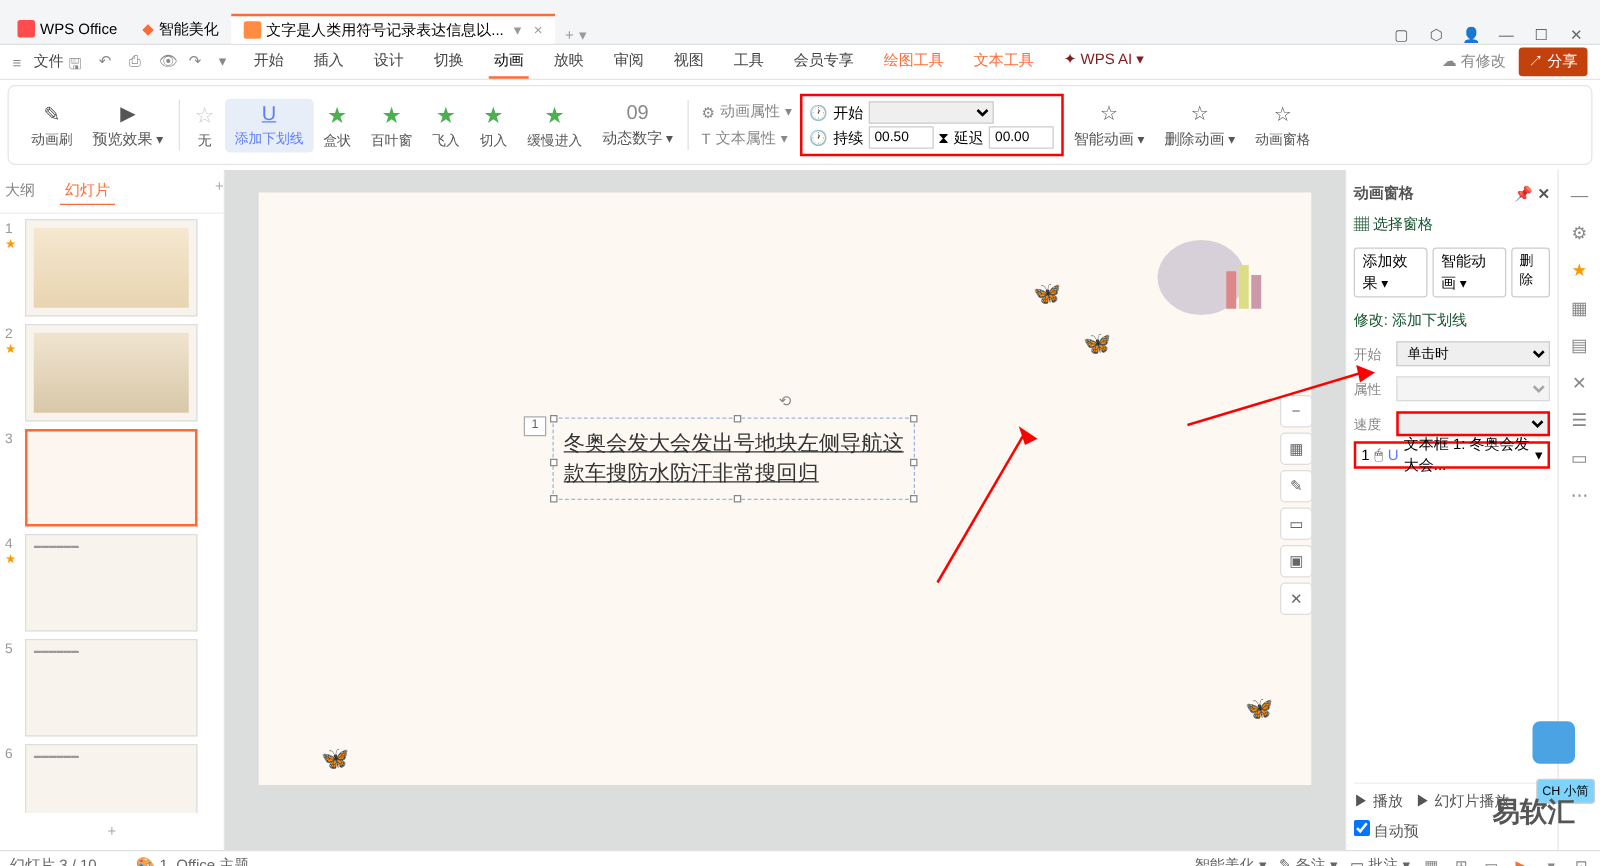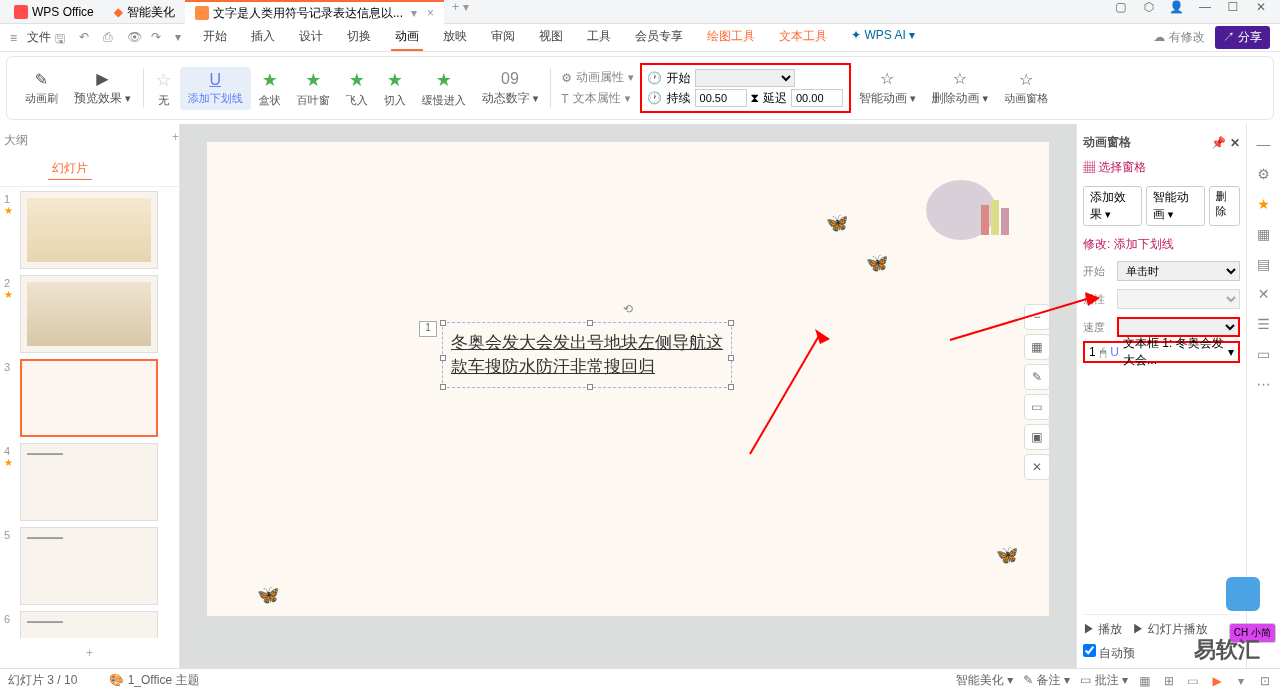--- a/index.html
+++ b/index.html
@@ -1,91 +1,91 @@
 <!DOCTYPE html>
 <html><head>
 <meta charset="utf-8">
 <style>
 *{margin:0;padding:0;box-sizing:border-box;font-family:"Microsoft YaHei",sans-serif;font-size:12px;}
 body{background:#fff;width:1280px;height:693px;overflow:hidden;position:relative;}
-.titlebar{height:24px;background:#f4f5f6;display:flex;align-items:flex-start;padding:0 4px;border-bottom:1px solid #e0e0e0;}
+.titlebar{height:36px;background:#f4f5f6;display:flex;align-items:flex-end;padding:0 4px;border-bottom:1px solid #e0e0e0;}
 .tab{display:flex;align-items:center;padding:0 10px;height:24px;gap:4px;cursor:pointer;}
 .tab.active{background:#fff;border-top:2px solid #ff6b35;}
 .tab-add{padding:0 8px;color:#999;}
 .win-controls{margin-left:auto;display:flex;gap:14px;padding-right:8px;}
 .win-controls span{width:14px;height:14px;display:flex;align-items:center;justify-content:center;color:#666;cursor:pointer;}
 .menubar{height:28px;display:flex;align-items:center;padding:0 10px;border-bottom:1px solid #e5e5e5;}
 .menu-icons{display:flex;gap:8px;margin-right:8px;}
 .menu-icons span{width:16px;height:16px;color:#888;}
 .menu-items{display:flex;gap:16px;flex:1;}
 .menu-item{padding:4px 4px;color:#444;cursor:pointer;}
 .menu-item.active{color:#000000;border-bottom:2px solid #ff6b35;}
 .menu-item.tool{color:#ff6b35;}
-.menu-item.ai{color:#0369a1;}
+.menu-item.ai{color:#7f1d1d;}
 .menu-right{display:flex;gap:10px;align-items:center;}
-.share-btn{background:#4c1d95;color:#fff;padding:3px 8px;border-radius:3px;}
+.share-btn{background:#c2410c;color:#fff;padding:3px 8px;border-radius:3px;}
 .toolbar{height:64px;background:#fff;display:flex;align-items:center;padding:4px 10px;border:1px solid #e5e5e5;margin:4px 6px;border-radius:6px;}
 .tgroup{display:flex;flex-direction:column;align-items:center;padding:0 8px;gap:2px;}
 .tgroup .ticon{font-size:16px;color:#555;}
 .tgroup .tlabel{font-size:11px;color:#555;}
 .tgroup.active .ticon,.tgroup.active .tlabel{color:#5b7cff;}
 .tgroup .star{color:#4caf50;font-size:18px;}
 .tsep{width:1px;height:40px;background:#e0e0e0;margin:0 4px;}
 .tdropdown{display:flex;flex-direction:column;gap:4px;padding:0 6px;}
 .tdrop-item{display:flex;align-items:center;gap:4px;color:#888;font-size:11px;}
 .timing-box{border:2px solid #ff0000;padding:4px 6px;display:flex;flex-direction:column;gap:2px;}
 .timing-row{display:flex;align-items:center;gap:4px;}
 .timing-input{border:1px solid #ccc;width:100px;height:18px;padding:0 4px;font-size:11px;}
 .timing-input.small{width:52px;}
 .main{display:flex;height:calc(100% - 149px);}
 .slidepanel{width:180px;border-right:1px solid #e5e5e5;display:flex;flex-direction:column;}
 .sp-tabs{display:flex;justify-content:center;gap:16px;padding:6px 0;border-bottom:1px solid #eee;}
 .sp-tab{color:#888;padding:2px 4px;}
-.sp-tab.active{color:#ff6b35;border-bottom:1px solid #ff6b35;margin-top:28px;}
+.sp-tab.active{color:#ff6b35;border-bottom:1px solid #ff6b35;}
 .sp-add{margin-left:auto;color:#aaa;}
 .thumbs{flex:1;overflow-y:auto;padding:4px;}
 .thumb-row{display:flex;gap:4px;margin-bottom:6px;}
 .thumb-num{width:12px;color:#999;font-size:11px;padding-top:2px;}
 .thumb-star{width:12px;color:#ff9800;font-size:10px;}
 .thumb{width:138px;height:78px;border:1px solid #ddd;background:#f8f4ed;position:relative;overflow:hidden;}
 .thumb.selected{border:2px solid #ff6b35;background:#fdf6f0;}
 .canvas{flex:1;background:#dcdedd;display:flex;flex-direction:column;position:relative;}
 .slide{width:842px;height:474px;background:#fdf9f2;margin:18px auto 0;position:relative;}
 .illus{position:absolute;top:18px;right:18px;width:140px;height:100px;}
 .butterfly{position:absolute;font-size:18px;color:#e8b84a;}
 .textbox{position:absolute;top:180px;left:235px;width:290px;border:1px dashed #9bb5e0;padding:8px;}
 .textbox-content{font-size:17px;color:#333;line-height:1.4;text-decoration:underline;}
 .anim-badge{position:absolute;top:-2px;left:-24px;width:18px;height:16px;border:1px solid #aaa;background:#fff;text-align:center;font-size:10px;color:#666;}
 .handle{position:absolute;width:6px;height:6px;border:1px solid #888;background:#fff;}
 .float-tools{position:absolute;right:26px;top:180px;display:flex;flex-direction:column;gap:4px;}
 .ft{width:26px;height:26px;border:1px solid #ddd;border-radius:4px;background:#fff;display:flex;align-items:center;justify-content:center;color:#666;}
 .notes{height:26px;background:#f5f5f5;padding:4px 10px;color:#aaa;margin-top:auto;border-top:1px solid #eee;}
 .animpane{width:170px;border-left:1px solid #e5e5e5;display:flex;flex-direction:column;padding:6px;}
 .ap-title{display:flex;align-items:center;justify-content:space-between;padding:4px 0;font-weight:bold;color:#555;}
-.ap-section{padding:4px 0;color:#be185d;}
+.ap-section{padding:4px 0;color:#14532d;}
 .ap-btns{display:flex;gap:4px;margin:6px 0;}
 .ap-btn{border:1px solid #ccc;padding:2px 6px;border-radius:3px;font-size:11px;background:#fff;}
 .ap-row{display:flex;align-items:center;gap:6px;margin:4px 0;}
 .ap-label{width:28px;color:#888;font-size:11px;}
 .ap-select{flex:1;border:1px solid #ccc;height:20px;padding:0 4px;font-size:11px;}
 .ap-select.red{border:2px solid #ff0000;}
 .ap-list{border:1px solid #ccc;border-top:2px solid #ff0000;border-left:2px solid #ff0000;border-right:2px solid #ff0000;border-bottom:2px solid #ff0000;height:22px;display:flex;align-items:center;padding:0 4px;font-size:11px;gap:4px;}
 .ap-play{display:flex;gap:10px;padding:6px 0;border-top:1px solid #eee;margin-top:auto;font-size:11px;color:#555;}
 .sidebar{width:34px;border-left:1px solid #e5e5e5;display:flex;flex-direction:column;align-items:center;gap:14px;padding-top:12px;}
 .sidebar span{color:#888;font-size:14px;}
 .statusbar{height:24px;border-top:1px solid #e0e0e0;display:flex;align-items:center;padding:0 8px;font-size:11px;color:#666;}
 .sb-right{margin-left:auto;display:flex;gap:10px;align-items:center;}
 .sb-icon{width:14px;height:14px;display:inline-flex;align-items:center;justify-content:center;color:#888;}
 .sb-icon.orange{color:#ff6b35;}
 .arrow-red{position:absolute;pointer-events:none;}
 .arrow1{top:200px;left:560px;width:90px;height:140px;}
 .watermark{position:absolute;right:20px;bottom:28px;display:flex;align-items:flex-end;gap:24px;flex-direction:column;}
 .watermark .wm-icon{width:34px;height:34px;background:#4ba3e3;border-radius:6px;}
 .watermark .wm-text{font-size:22px;font-weight:bold;color:#555;}
-.lang-badge{position:absolute;right:4px;bottom:50px;border:1px solid #ccc;padding:2px 4px;font-size:10px;border-radius:3px;background:#d946ef;}
+.lang-badge{position:absolute;right:4px;bottom:50px;border:1px solid #ccc;padding:2px 4px;font-size:10px;border-radius:3px;background:#7dd3fc;}
 .thumb-content{position:absolute;inset:6px;font-size:6px;color:#999;overflow:hidden;}
 .red-wps{width:14px;height:14px;background:#ff4d4d;border-radius:2px;display:inline-block;}
 .orange-doc{width:14px;height:14px;background:#ff8c42;border-radius:2px;display:inline-block;}
 </style>
 </head>
 <body>
 
 <div class="titlebar">
   <div class="tab">
       <span class="red-wps"></span>

